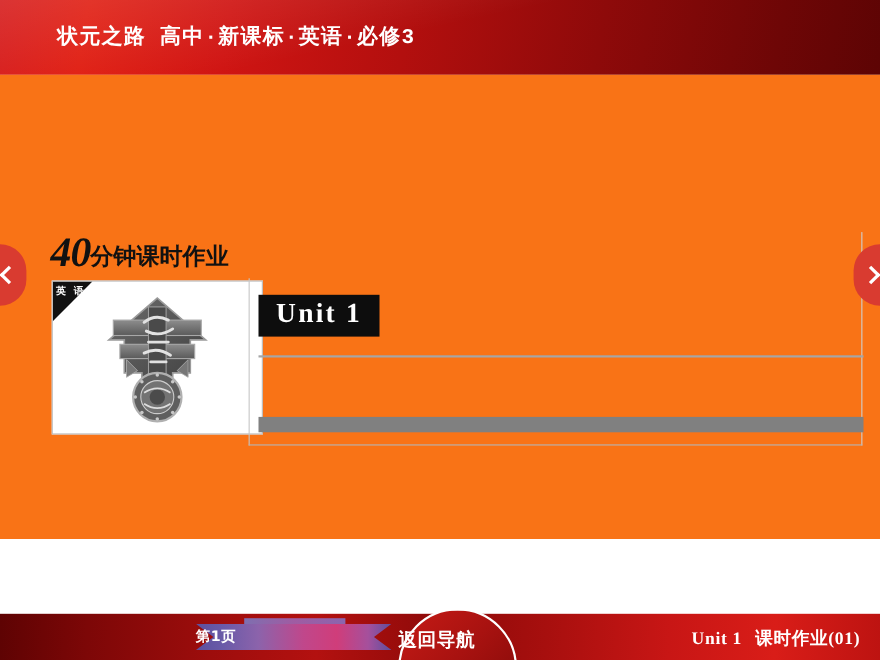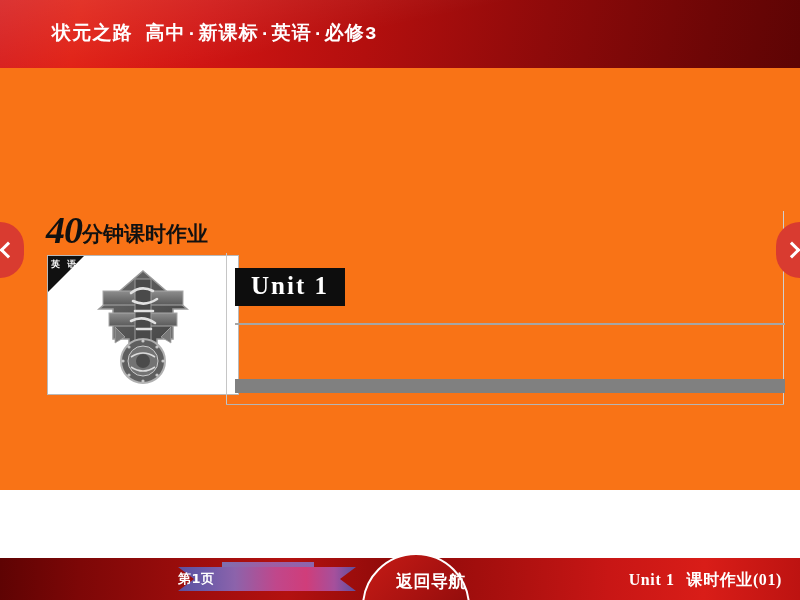--- a/index.html
+++ b/index.html
@@ -282,21 +282,21 @@
     width: 104px; height: 104px;
     border: 2px solid #ffffff;
     border-radius: 50%;
     background: linear-gradient(135deg, #c61b16 0%, #a81210 45%, #7d0807 100%);
     z-index: 6;
   }
   .nav-circle-label {
     position: absolute;
     left: 362px; top: 570px;
     width: 104px;
-    text-align: right;
+    text-align: left;
     color: #ffffff;
     font-family: "DejaVu Sans", sans-serif;
     font-weight: bold;
     font-size: 17px;
     letter-spacing: 0.5px;
     z-index: 8;
     white-space: nowrap;
   }
 
   .footer-right {

